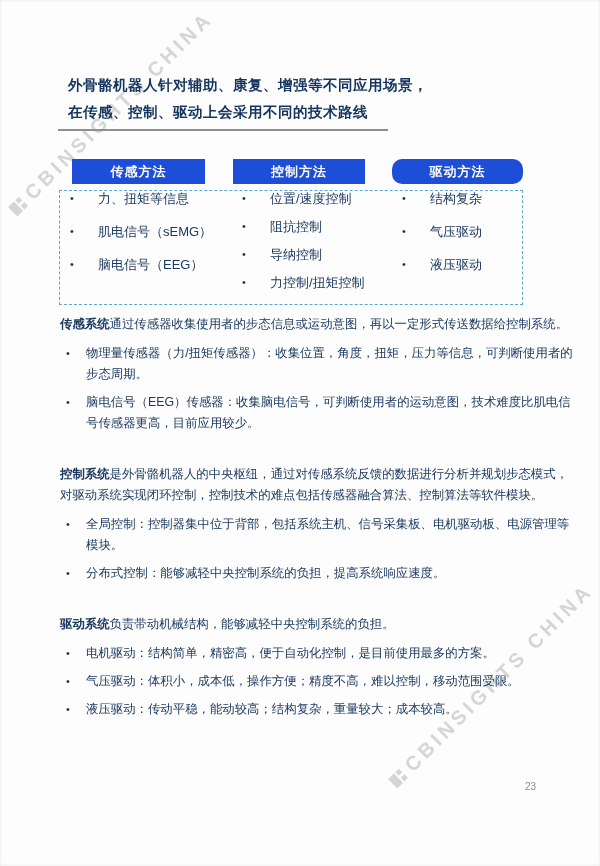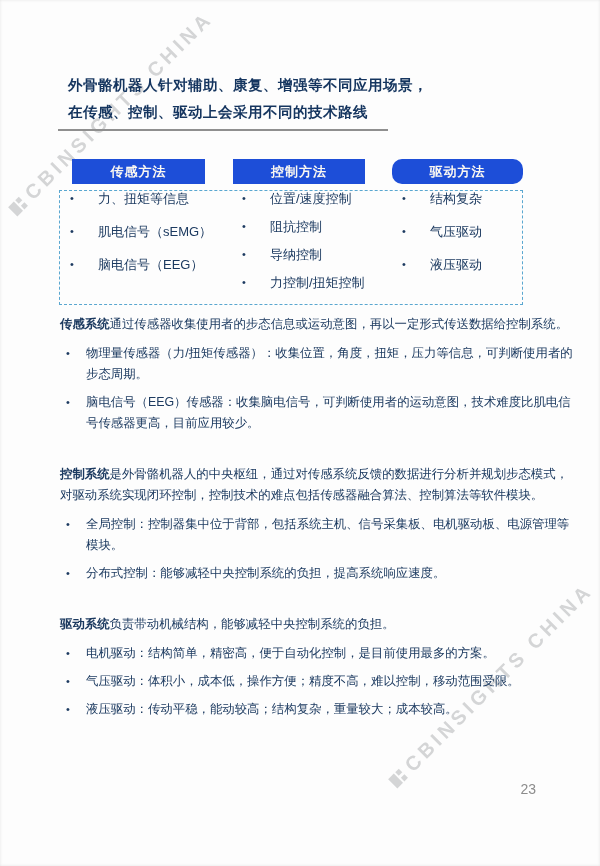--- a/index.html
+++ b/index.html
@@ -81,21 +81,21 @@
     position:absolute; left:72px; top:780px; height:14px;
     display:flex; align-items:center; font-size:13.5px; letter-spacing:0.4px;
   }
   .footer-logo .cb-mark { margin-right:5px; }
   .cb     { font-weight:bold; color:#0e2a47; }
   .insights { color:#7e98ad; }
   .ldiv   { margin:0 5px; color:#aebfca; font-weight:normal; }
   .china  { font-weight:bold; color:#0e2a47; }
   .pageno {
     position:absolute; right:64px; top:781px;
-    font-size:14px; color:#8c8c8c;
+    font-size:10px; color:#8c8c8c;
   }
 </style>
 </head>
 <body>
 
 <div class="page">
 
   <div class="watermark wm1">
     <span class="cb-mark">
         <i class="l"></i>

